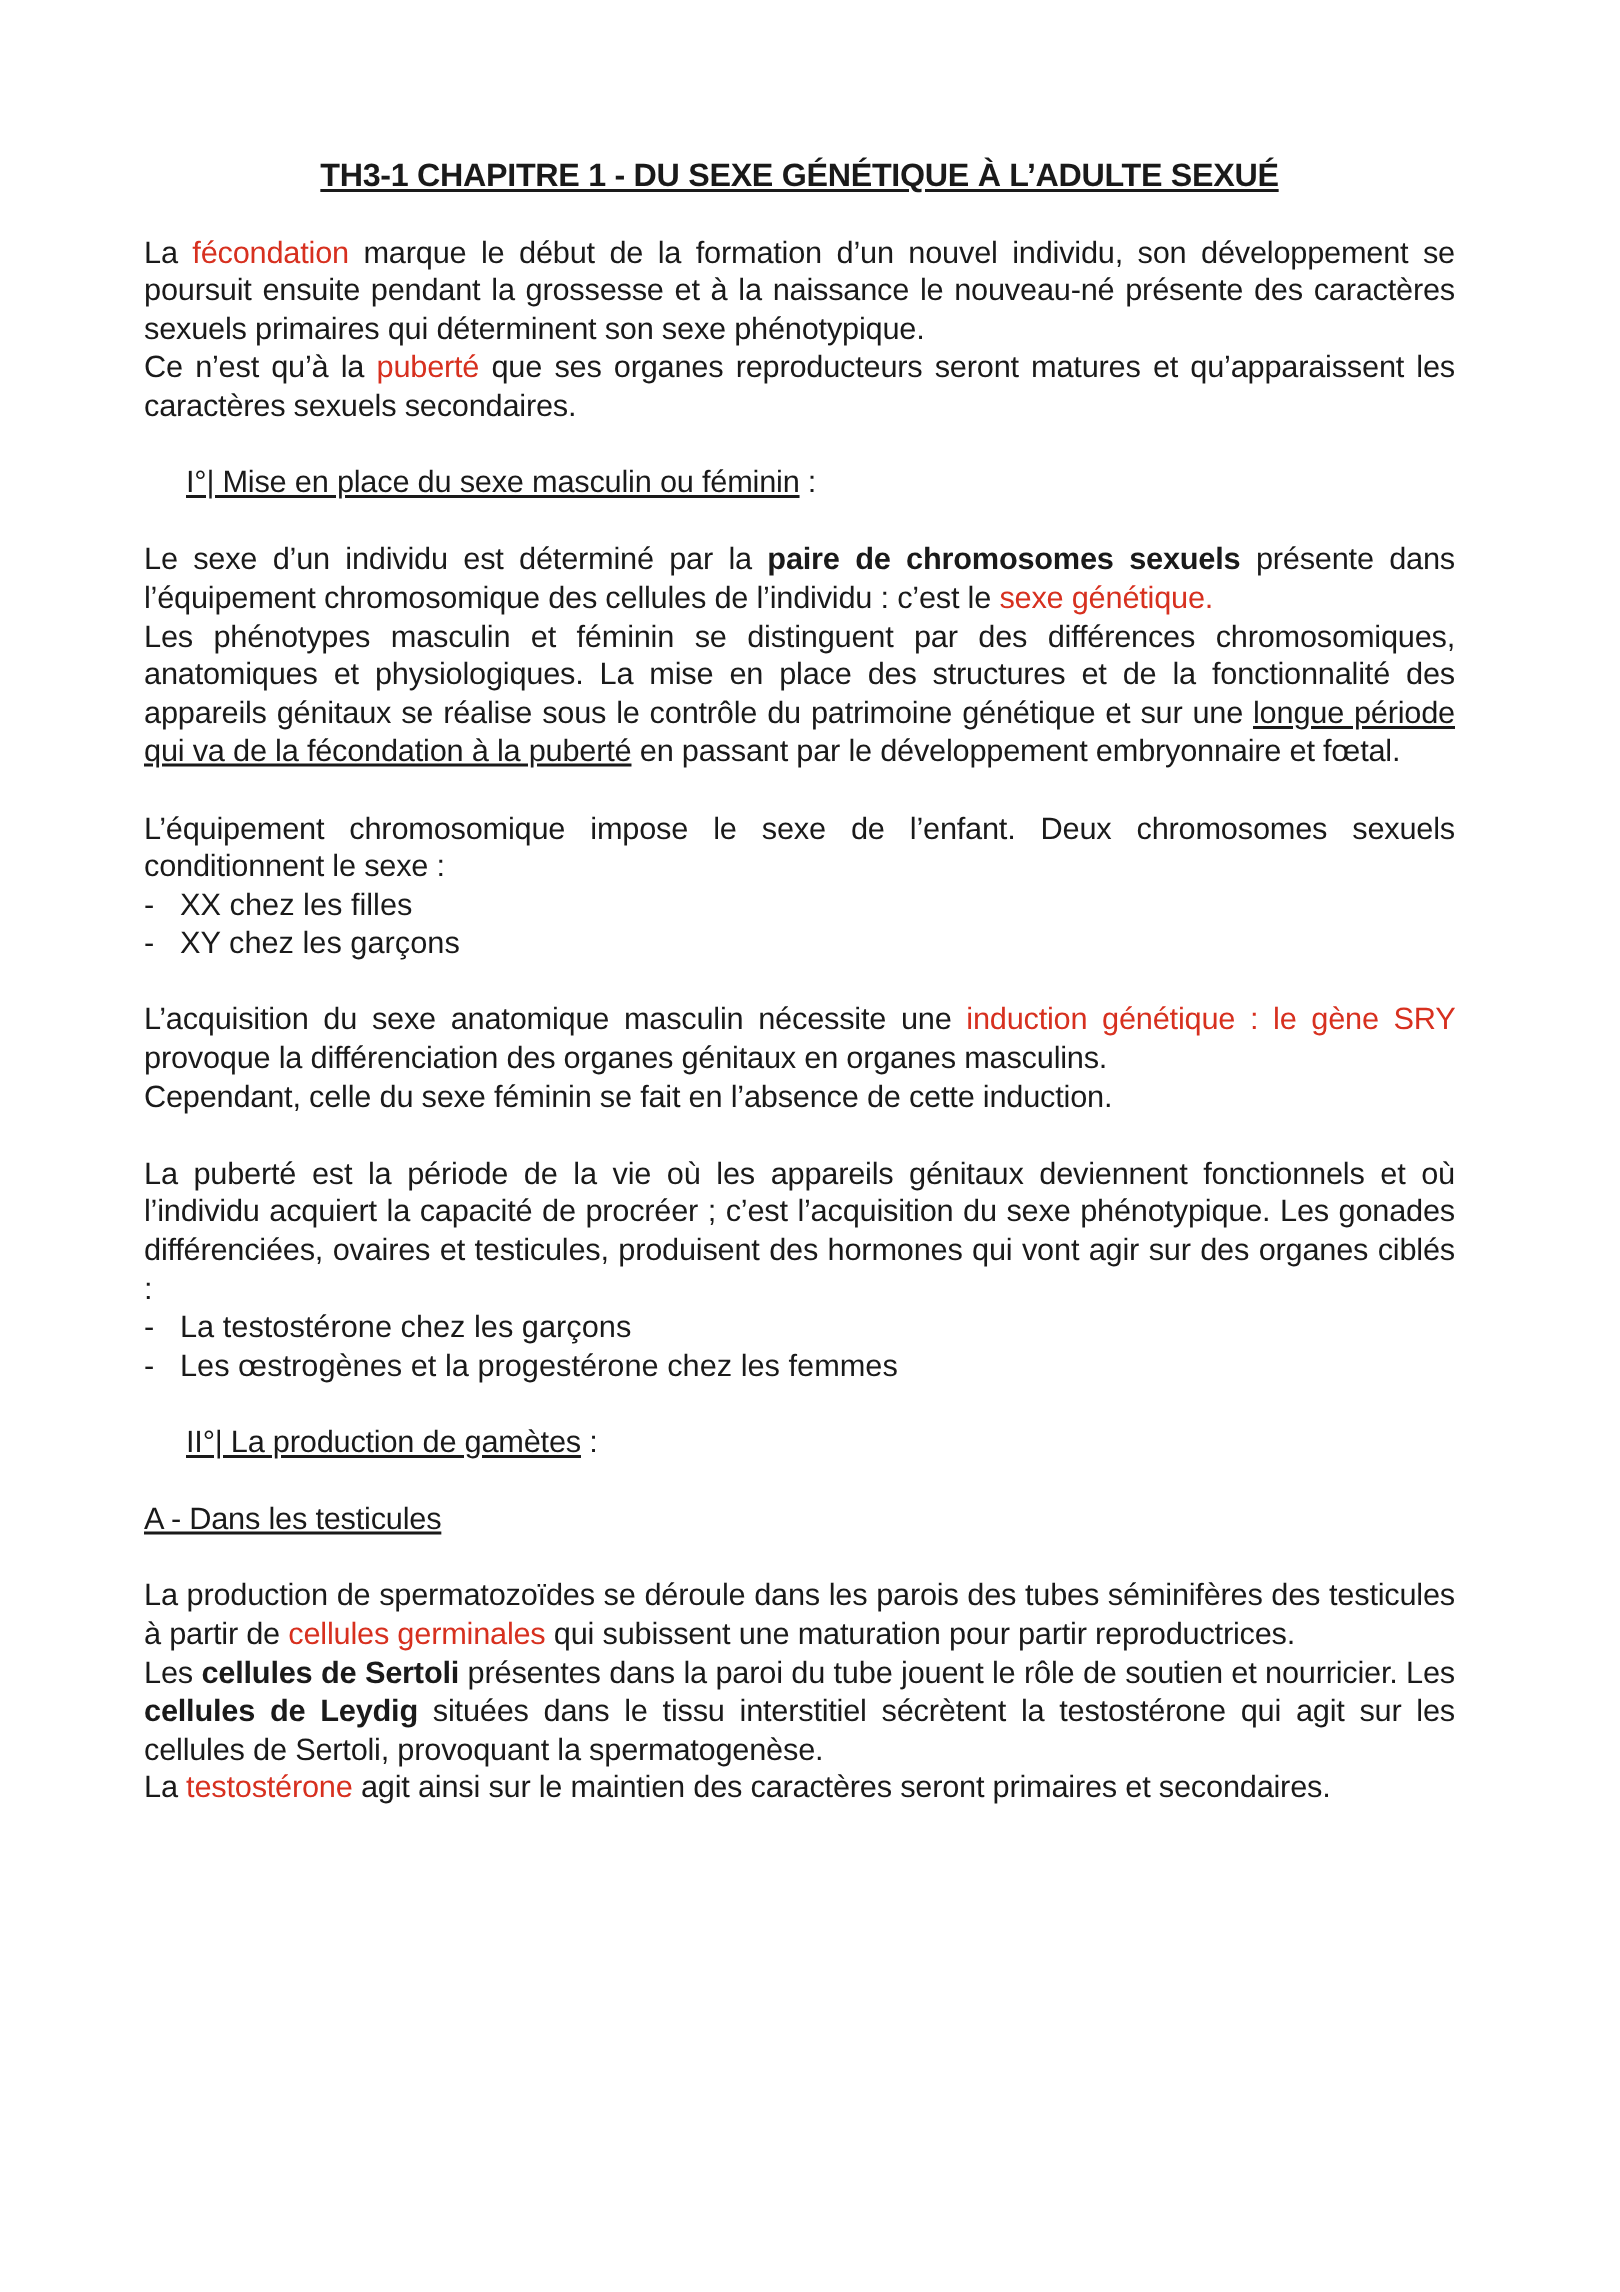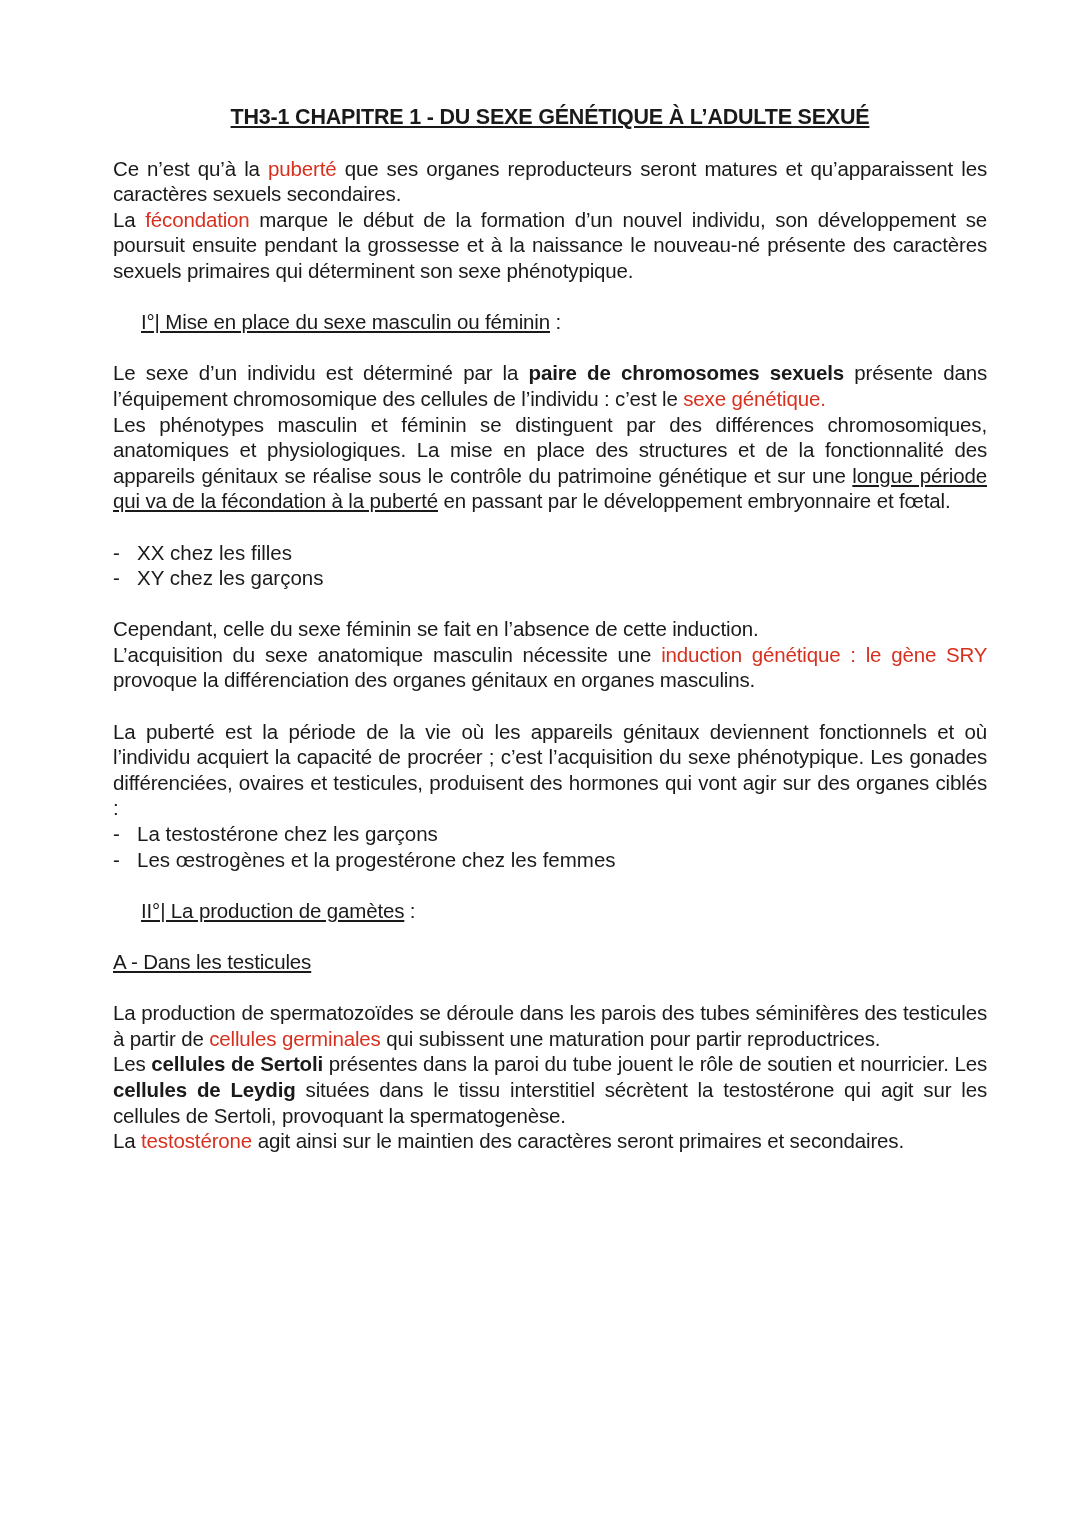--- a/index.html
+++ b/index.html
@@ -1,18 +1,18 @@
 <!DOCTYPE html>
 <html><head>
 <meta charset="utf-8">
 <style>
   html, body { margin: 0; padding: 0; background: #ffffff; }
   body { width: 1080px; height: 1528px; position: relative; overflow: hidden; }
   .page {
-    position: absolute; left: 113px; top: 105px; width: 874px;
+    position: absolute; left: 96px; top: 105px; width: 874px;
     font-family: "Liberation Sans", sans-serif;
     font-size: 20.5px; line-height: 25.6px; color: #1a1a1a;
   }
   .title {
     text-align: center; font-weight: bold; text-decoration: underline;
     font-size: 21.5px; margin: 0 0 25px 0; letter-spacing: -0.2px;
   }
   p { margin: 0; text-align: justify; letter-spacing: -0.15px; }
   .gap { height: 25.6px; }
   .red { color: #d7301f; }
@@ -23,39 +23,40 @@
   .list { margin: 0; padding: 0; list-style: none; }
   .list li { position: relative; padding-left: 24px; }
   .list li .dash { position: absolute; left: 0; }
 </style>
 </head>
 <body>
 
 <div class="page">
   <div class="title">TH3-1 CHAPITRE 1 - DU SEXE GÉNÉTIQUE À L’ADULTE SEXUÉ</div>
 
+  <p><span>La </span><span class="red">fécondation</span><span> marque le début de la formation d’un nouvel individu, son développement se poursuit ensuite pendant la grossesse et à la naissance le nouveau-né présente des caractères sexuels primaires qui déterminent son sexe phénotypique.</span></p>
   <p><span>Ce n’est qu’à la </span><span class="red">puberté</span><span> que ses organes reproducteurs seront matures et qu’apparaissent les caractères sexuels secondaires.</span></p>
-  <p><span>La </span><span class="red">fécondation</span><span> marque le début de la formation d’un nouvel individu, son développement se poursuit ensuite pendant la grossesse et à la naissance le nouveau-né présente des caractères sexuels primaires qui déterminent son sexe phénotypique.</span></p>
 
   <div class="gap"></div>
   <p class="h2"><span class="u">I°| Mise en place du sexe masculin ou féminin</span><span> :</span></p>
   <div class="gap"></div>
 
   <p><span>Le sexe d’un individu est déterminé par la </span><span class="b">paire de chromosomes sexuels</span><span> présente dans l’équipement chromosomique des cellules de l’individu : c’est le </span><span class="red">sexe génétique.</span></p>
   <p><span>Les phénotypes masculin et féminin se distinguent par des différences chromosomiques, anatomiques et physiologiques. La mise en place des structures et de la fonctionnalité des appareils génitaux se réalise sous le contrôle du patrimoine génétique et sur une </span><span class="u">longue période qui va de la fécondation à la puberté</span><span> en passant par le développement embryonnaire et fœtal.</span></p>
 
   <div class="gap"></div>
+  <p>L’équipement chromosomique impose le sexe de l’enfant. Deux chromosomes sexuels conditionnent le sexe :</p>
   <ul class="list">
     <li><span class="dash">-</span><span>XX chez les filles</span></li>
     <li><span class="dash">-</span><span>XY chez les garçons</span></li>
   </ul>
 
   <div class="gap"></div>
+  <p><span>L’acquisition du sexe anatomique masculin nécessite une </span><span class="red">induction génétique : le gène SRY</span><span> provoque la différenciation des organes génitaux en organes masculins.</span></p>
   <p>Cependant, celle du sexe féminin se fait en l’absence de cette induction.</p>
-  <p><span>L’acquisition du sexe anatomique masculin nécessite une </span><span class="red">induction génétique : le gène SRY</span><span> provoque la différenciation des organes génitaux en organes masculins.</span></p>
 
   <div class="gap"></div>
   <p>La puberté est la période de la vie où les appareils génitaux deviennent fonctionnels et où l’individu acquiert la capacité de procréer ; c’est l’acquisition du sexe phénotypique. Les gonades différenciées, ovaires et testicules, produisent des hormones qui vont agir sur des organes ciblés :</p>
   <ul class="list">
     <li><span class="dash">-</span><span>La testostérone chez les garçons</span></li>
     <li><span class="dash">-</span><span>Les œstrogènes et la progestérone chez les femmes</span></li>
   </ul>
 
   <div class="gap"></div>
   <p class="h2"><span class="u">II°| La production de gamètes</span><span> :</span></p>

